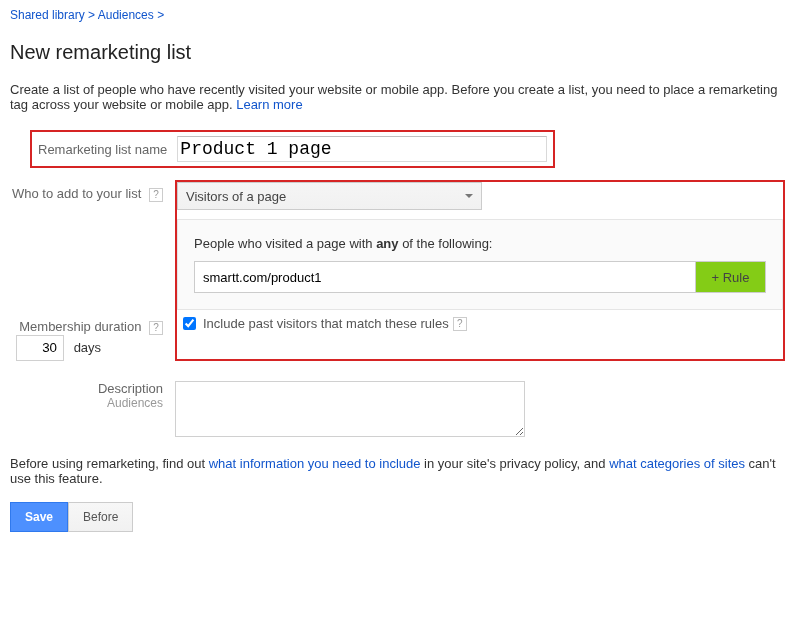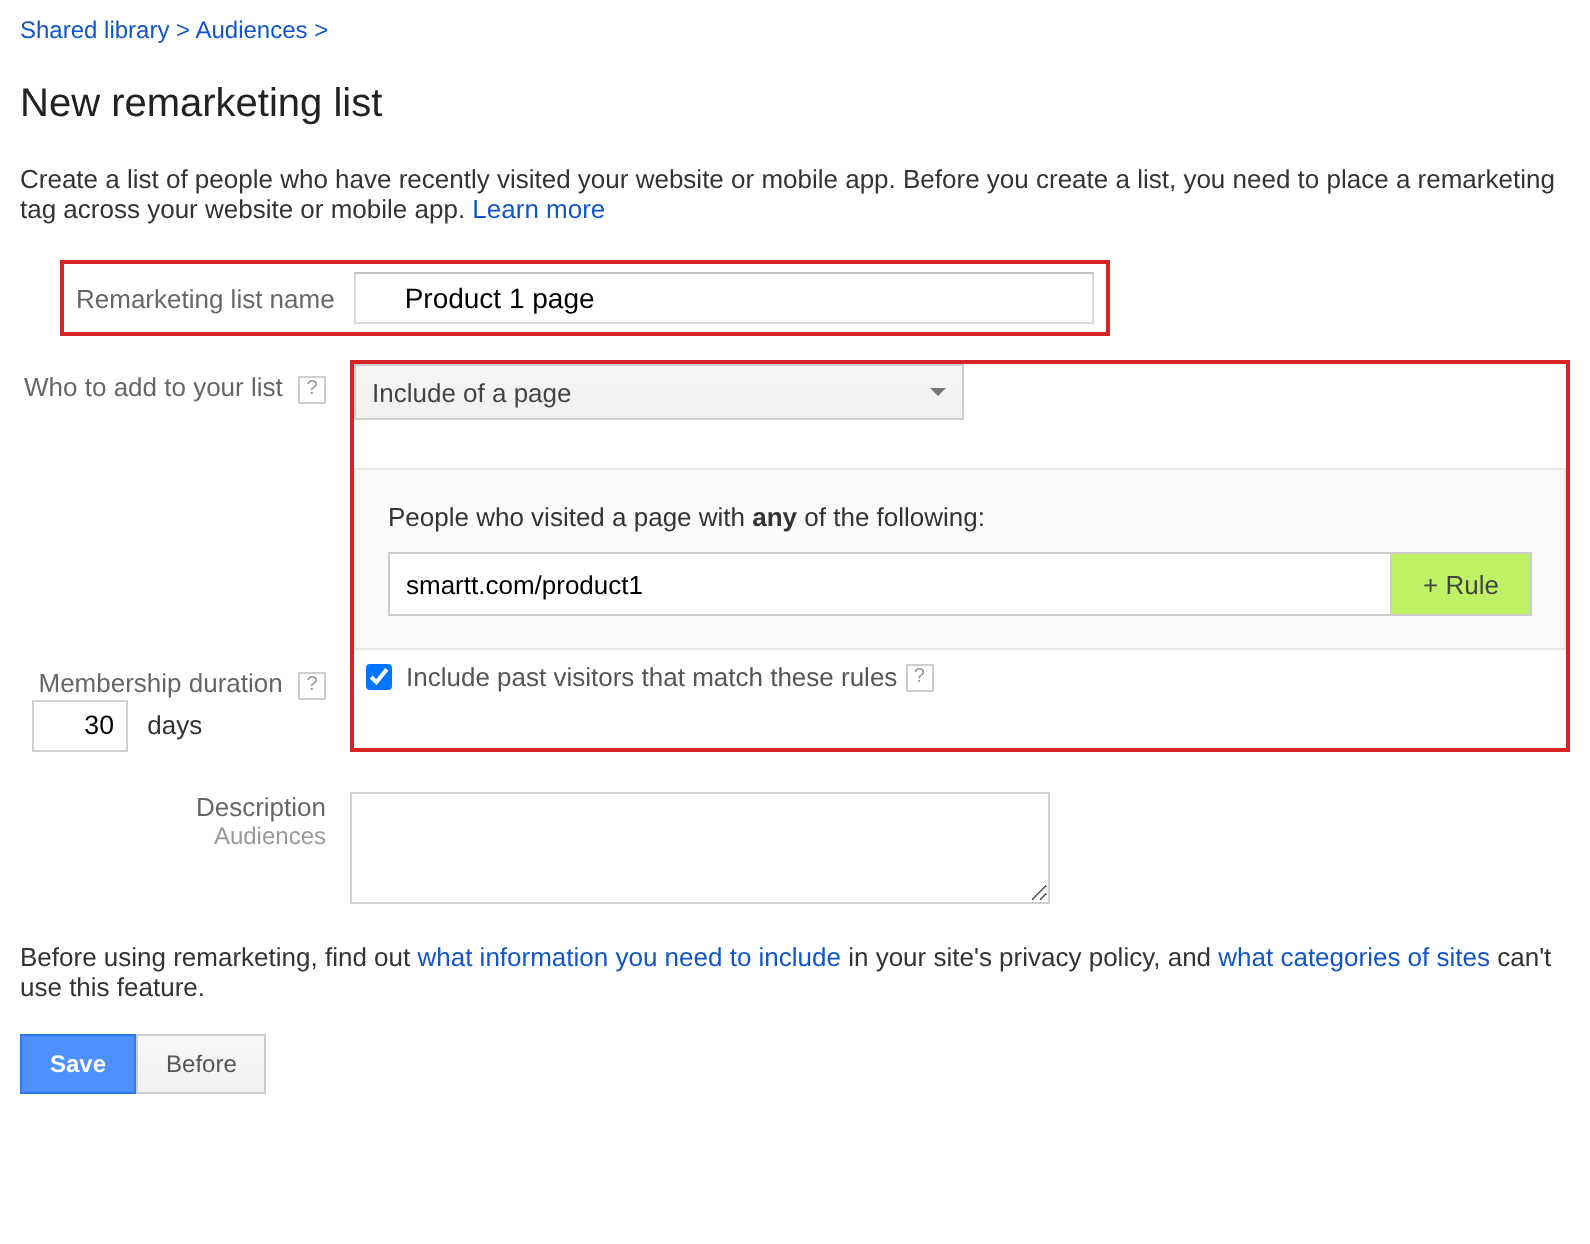--- a/index.html
+++ b/index.html
@@ -22,23 +22,24 @@
   .form-content { flex: 1; }
   .sub-label { color: #999; font-size: 12px; text-align: right; }
 
   .highlight-red { border: 2px solid #d62424; }
   .highlight-name { padding: 4px 6px; display: inline-flex; align-items: center; }
   .highlight-name .form-label { width: auto; margin-right: 10px; color: #666; padding-right: 0; text-align: left;}
   .name-row { margin-left: 20px; margin-bottom: 12px; display:flex; align-items:flex-start;}
   .text-input {
     border: 1px solid #d9d9d9;
     border-top-color: #c0c0c0;
-    padding: 4px 24px;
-    font-size: 14px;
+    padding: 4px 2px;
+    font-size: 18px;
     height: 26px;
+    font-family: Liberation Mono, monospace;
   }
   .name-input { width: 370px; }
 
   .help-icon {
     display: inline-block;
     width: 14px; height: 14px;
     border: 1px solid #ccc;
     font-size: 10px;
     line-height: 12px;
     text-align: center;
@@ -67,38 +68,38 @@
     width: 0; height: 0;
     border-left: 4px solid transparent;
     border-right: 4px solid transparent;
     border-top: 4px solid #777;
   }
 
   .rules-panel {
     border: 1px solid #e5e5e5;
     background: #fafafa;
     padding: 16px;
-    margin-top: 24px;
+    margin-top: 9px;
     position: relative;
   }
   .rules-title { font-size: 13px; margin-bottom: 10px; }
   .url-input-row { display:flex; }
   .url-input {
     flex: 1;
     border: 1px solid #ccc;
     padding: 6px 8px;
     font-size: 13px;
     height: 32px;
     background: #fff;
   }
   .rule-btn {
     width: 70px;
     border: 1px solid #ccc;
     border-left: none;
-    background: #bef264;
+    background: #84cc16;
     font-size: 13px;
     color: #444;
     display:flex; align-items:center; justify-content:center;text-align:right;
   }
 
   .suggestions {
     position: relative;
     margin-top: -1px;
     border: 1px solid #bbb;
     box-shadow: 0 2px 6px rgba(0,0,0,0.2);
@@ -165,21 +166,21 @@
 </div>
 
 <div class="who-row">
   <div class="form-label" style="padding-top:6px;">
     <span>Who to add to your list</span>
     <span class="help-icon">?</span>
   </div>
   <div class="form-content">
     <div class="main-highlight" style="padding:0 0 6px 0;">
       <div class="dropdown-select">
-        <span>Include of a page</span>
+        <span>Visitors of a page</span>
         <span class="caret-down"></span>
       </div>
 
       <div class="rules-panel">
         <div class="rules-title">
           <span>People who visited a page with </span><b>any</b><span> of the following:</span>
         </div>
         <div class="url-input-row">
           <input class="url-input" value="smartt.com/product1" style="">
           <div class="rule-btn">+ Rule</div>

